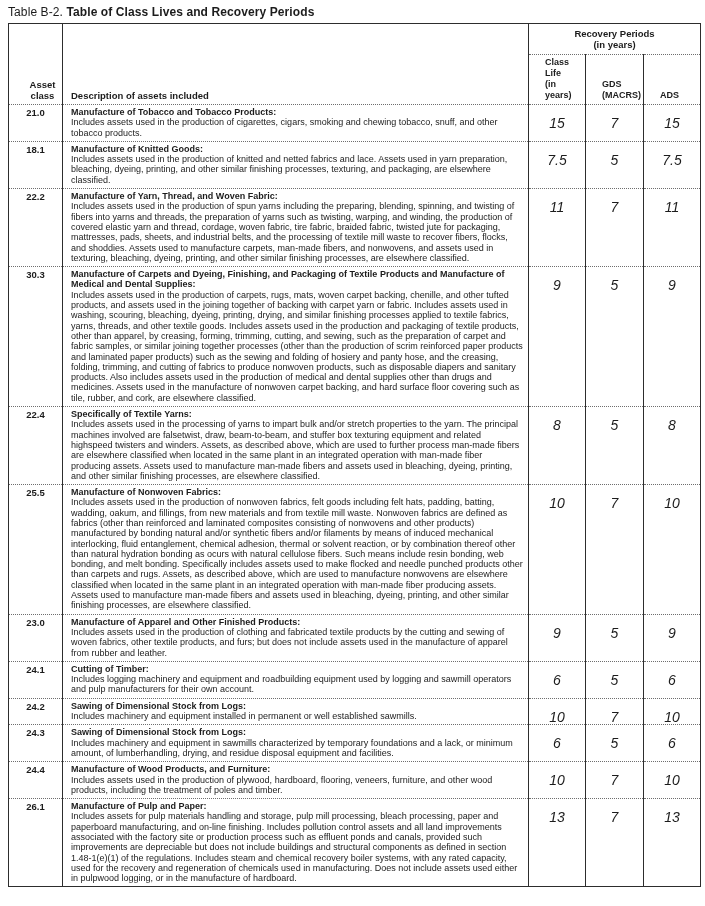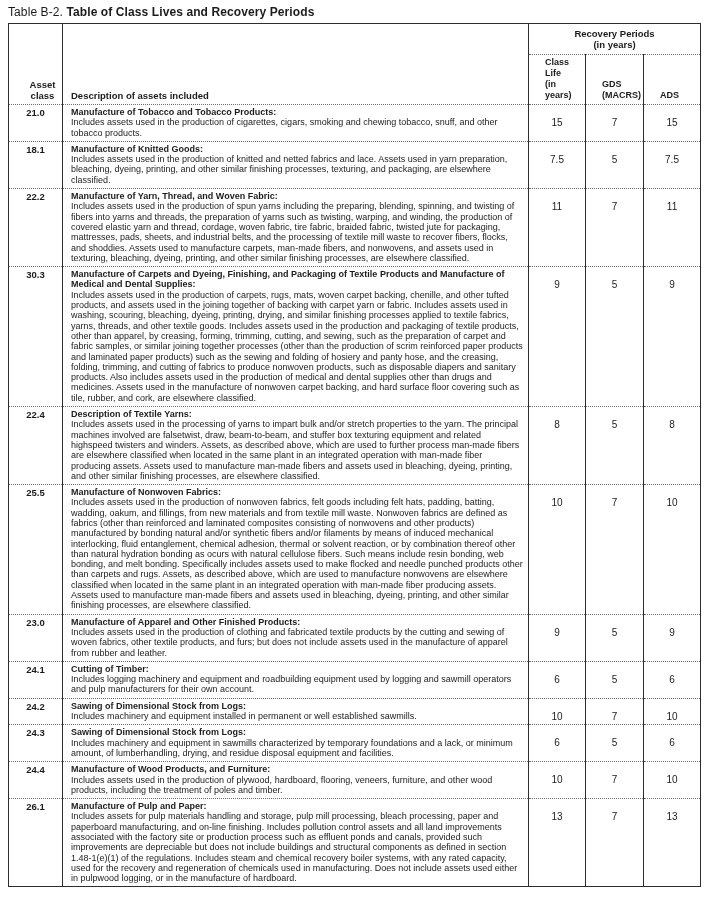--- a/index.html
+++ b/index.html
@@ -36,21 +36,21 @@
   th.asset-h { vertical-align:bottom; text-align:center; }
   th.desc-h  { vertical-align:bottom; text-align:left; padding-left:8px; }
   th.rp-h    { vertical-align:middle; text-align:center; padding:4px 15px; }
   th.sub-h   { vertical-align:bottom; text-align:left; font-size:9px; }
 
   td { vertical-align:top; font-size:9px; line-height:10.3px;margin-left:38px; }
   td.asset { font-weight:bold; text-align:center; padding-top:3px; font-size:9.5px; }
   td.desc  { padding:2px 4px 3px 8px; }
   .desc-title { display:block; font-weight:bold; }
   .desc-body  { display:block; }
-  td.num { text-align:center; padding-top:13px; font-size:10px; }
+  td.num { text-align:center; padding-top:13px; font-size:14px;font-style:italic; }
 </style>
 </head>
 <body>
 
 <div class="page">
   <div class="doc-title">
     <span class="prefix">Table B-2.</span>
     <span class="main">Table of Class Lives and Recovery Periods</span>
   </div>
 
@@ -115,21 +115,21 @@
             <span class="desc-title">Manufacture of Carpets and Dyeing, Finishing, and Packaging of Textile Products and Manufacture of Medical and Dental Supplies:</span>
             <span class="desc-body">Includes assets used in the production of carpets, rugs, mats, woven carpet backing, chenille, and other tufted products, and assets used in the joining together of backing with carpet yarn or fabric. Includes assets used in washing, scouring, bleaching, dyeing, printing, drying, and similar finishing processes applied to textile fabrics, yarns, threads, and other textile goods. Includes assets used in the production and packaging of textile products, other than apparel, by creasing, forming, trimming, cutting, and sewing, such as the preparation of carpet and fabric samples, or similar joining together processes (other than the production of scrim reinforced paper products and laminated paper products) such as the sewing and folding of hosiery and panty hose, and the creasing, folding, trimming, and cutting of fabrics to produce nonwoven products, such as disposable diapers and sanitary products. Also includes assets used in the production of medical and dental supplies other than drugs and medicines. Assets used in the manufacture of nonwoven carpet backing, and hard surface floor covering such as tile, rubber, and cork, are elsewhere classified.</span>
           </td>
           <td class="num">9</td>
           <td class="num">5</td>
           <td class="num">9</td>
         </tr>
         <tr>
           <td class="asset">22.4</td>
           <td class="desc">
-            <span class="desc-title">Description of Textile Yarns:</span>
+            <span class="desc-title">Specifically of Textile Yarns:</span>
             <span class="desc-body">Includes assets used in the processing of yarns to impart bulk and/or stretch properties to the yarn. The principal machines involved are falsetwist, draw, beam-to-beam, and stuffer box texturing equipment and related highspeed twisters and winders. Assets, as described above, which are used to further process man-made fibers are elsewhere classified when located in the same plant in an integrated operation with man-made fiber producing assets. Assets used to manufacture man-made fibers and assets used in bleaching, dyeing, printing, and other similar finishing processes, are elsewhere classified.</span>
           </td>
           <td class="num">8</td>
           <td class="num">5</td>
           <td class="num">8</td>
         </tr>
         <tr>
           <td class="asset">25.5</td>
           <td class="desc">
             <span class="desc-title">Manufacture of Nonwoven Fabrics:</span>

